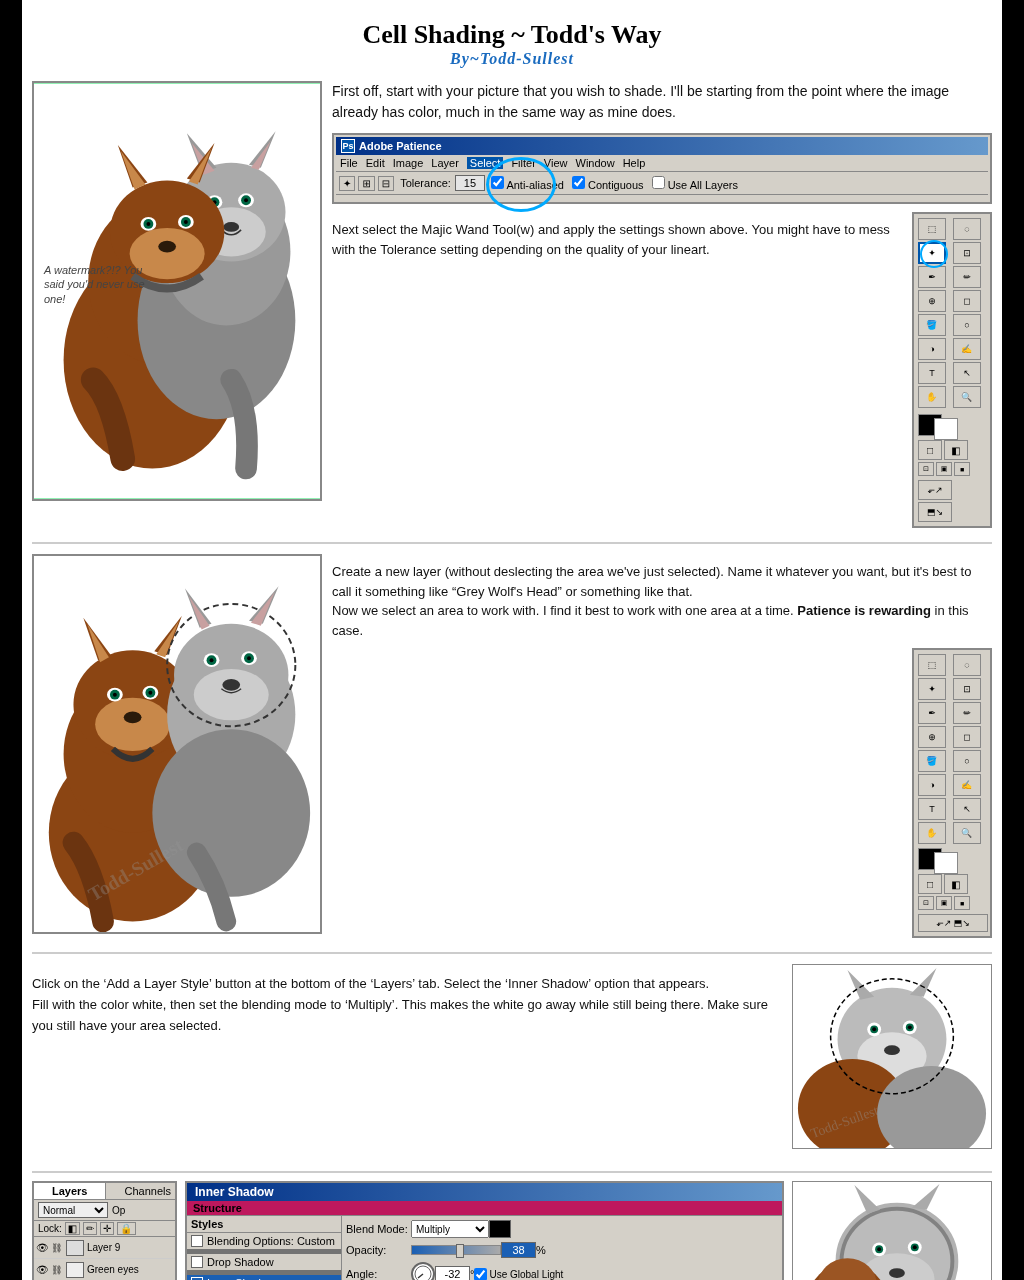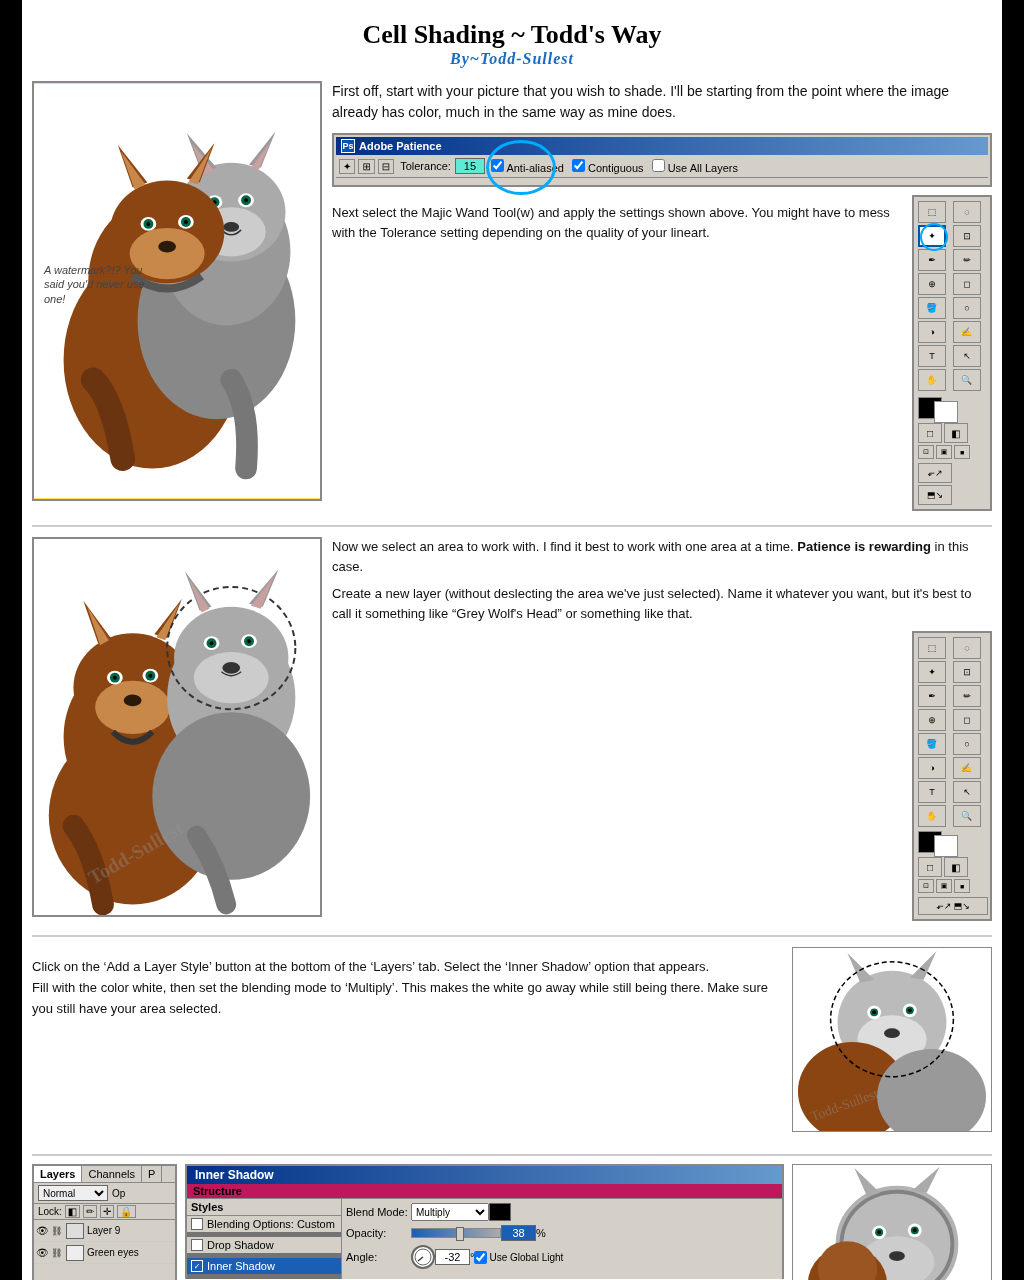--- a/index.html
+++ b/index.html
@@ -37,21 +37,21 @@
     
     .section1 {
       display: flex;
       gap: 10px;
       margin-top: 8px;
     }
     .section1-left {
       width: 290px;
       flex-shrink: 0;
       border: 2px solid #888;
-      background: #fde047;
+      background: #86efac;
       position: relative;
       height: 420px;
       overflow: hidden;
     }
     .watermark-note {
       position: absolute;
       top: 180px;
       left: 10px;
       font-size: 11px;
       color: #444;
@@ -119,21 +119,21 @@
     .ps-tolerance {
       display: flex;
       align-items: center;
       gap: 4px;
       justify-content: center;
     }
     .ps-input {
       width: 30px;
       height: 16px;
       border: 1px solid #666;
-      background: #5eead4;
+      background: #e5e5e5;
       text-align: center;
       font-size: 11px;
     }
     .ps-checkbox-group {
       display: flex;
       align-items: center;
       gap: 8px;
       font-size: 11px;
     }
     .tools-grid {
@@ -214,21 +214,21 @@
       border: 2px solid #888;
       background: #d4d0c8;
       font-size: 11px;
     }
     .layers-header {
       display: flex;
       background: #d4d0c8;
       border-bottom: 1px solid #888;
     }
     .layers-tab {
-      padding: 2px 6px;
+      padding: 2px 18px;
       font-size: 11px;
       border-right: 1px solid #888;
       cursor: pointer;
     }
     .layers-tab.active {
       background: #fff;
       font-weight: bold;
     }
     .layers-mode {
       display: flex;
@@ -470,20 +470,31 @@
       <div class="watermark-note">A watermark?!? You said you'd never use one!</div>
     </div>
 
     <div class="section1-right">
       <p class="intro-text">First off, start with your picture that you wish to shade. I'll be starting from the point where the image already has color, much in the same way as mine does.</p>
 
       <div class="photoshop-mockup">
         <div class="ps-titlebar">
           <span class="ps-icon">Ps</span>
           <span>Adobe Patience</span>
+        </div>
+        <div class="ps-menubar">
+          <span class="ps-menu-item">File</span>
+          <span class="ps-menu-item">Edit</span>
+          <span class="ps-menu-item">Image</span>
+          <span class="ps-menu-item">Layer</span>
+          <span class="ps-menu-item active">Select</span>
+          <span class="ps-menu-item">Filter</span>
+          <span class="ps-menu-item">View</span>
+          <span class="ps-menu-item">Window</span>
+          <span class="ps-menu-item">Help</span>
         </div>
         <div class="ps-toolbar-row">
           <span style="display:flex;gap:3px;">
             <span style="border:1px solid #888;padding:1px 3px;font-size:10px;">✦</span>
             <span style="border:1px solid #888;padding:1px 3px;font-size:10px;">⊞</span>
             <span style="border:1px solid #888;padding:1px 3px;font-size:10px;">⊟</span>
           </span>
           <div class="ps-tolerance">
             <span>Tolerance:</span>
             <input class="ps-input" type="text" value="15" style="">
@@ -593,24 +604,24 @@
 
         <path d="M80 195 Q100 215 120 195" stroke="#333" stroke-width="6" fill="none"></path>
 
         <path d="M40 290 Q60 315 70 370" stroke="#6B3410" stroke-width="22" fill="none" stroke-linecap="round"></path>
         <path d="M165 300 Q185 330 195 370" stroke="#777" stroke-width="20" fill="none" stroke-linecap="round"></path>
 
         <text x="60" y="350" font-size="20" fill="rgba(150,150,150,0.35)" transform="rotate(-30,60,350)" font-family="Georgia" font-weight="bold">Todd-Sullest</text>
       </svg>
     </div>
     <div class="section2-right">
+      <p class="section2-text" style="margin-top:8px;">Create a new layer (without deslecting the area we've just selected). Name it whatever you want, but it's best to call it something like “Grey Wolf's Head” or something like that.</p>
       <p class="section2-text">
         <span>Now we select an area to work with.  I find it best to work with one area at a time.  <strong>Patience is rewarding</strong> in this case.</span>
       </p>
-      <p class="section2-text" style="margin-top:8px;">Create a new layer (without deslecting the area we've just selected). Name it whatever you want, but it's best to call it something like “Grey Wolf's Head” or something like that.</p>
 
       <div style="margin-top:8px;display:flex;justify-content:flex-end;">
         <div style="width:80px;background:#d4d0c8;border:2px solid #888;padding:4px;">
           <div class="tools-grid">
             <div class="tool-btn">⬚</div>
             <div class="tool-btn">◌</div>
             <div class="tool-btn">✦</div>
             <div class="tool-btn">⊡</div>
             <div class="tool-btn">✒</div>
             <div class="tool-btn">✏</div>

